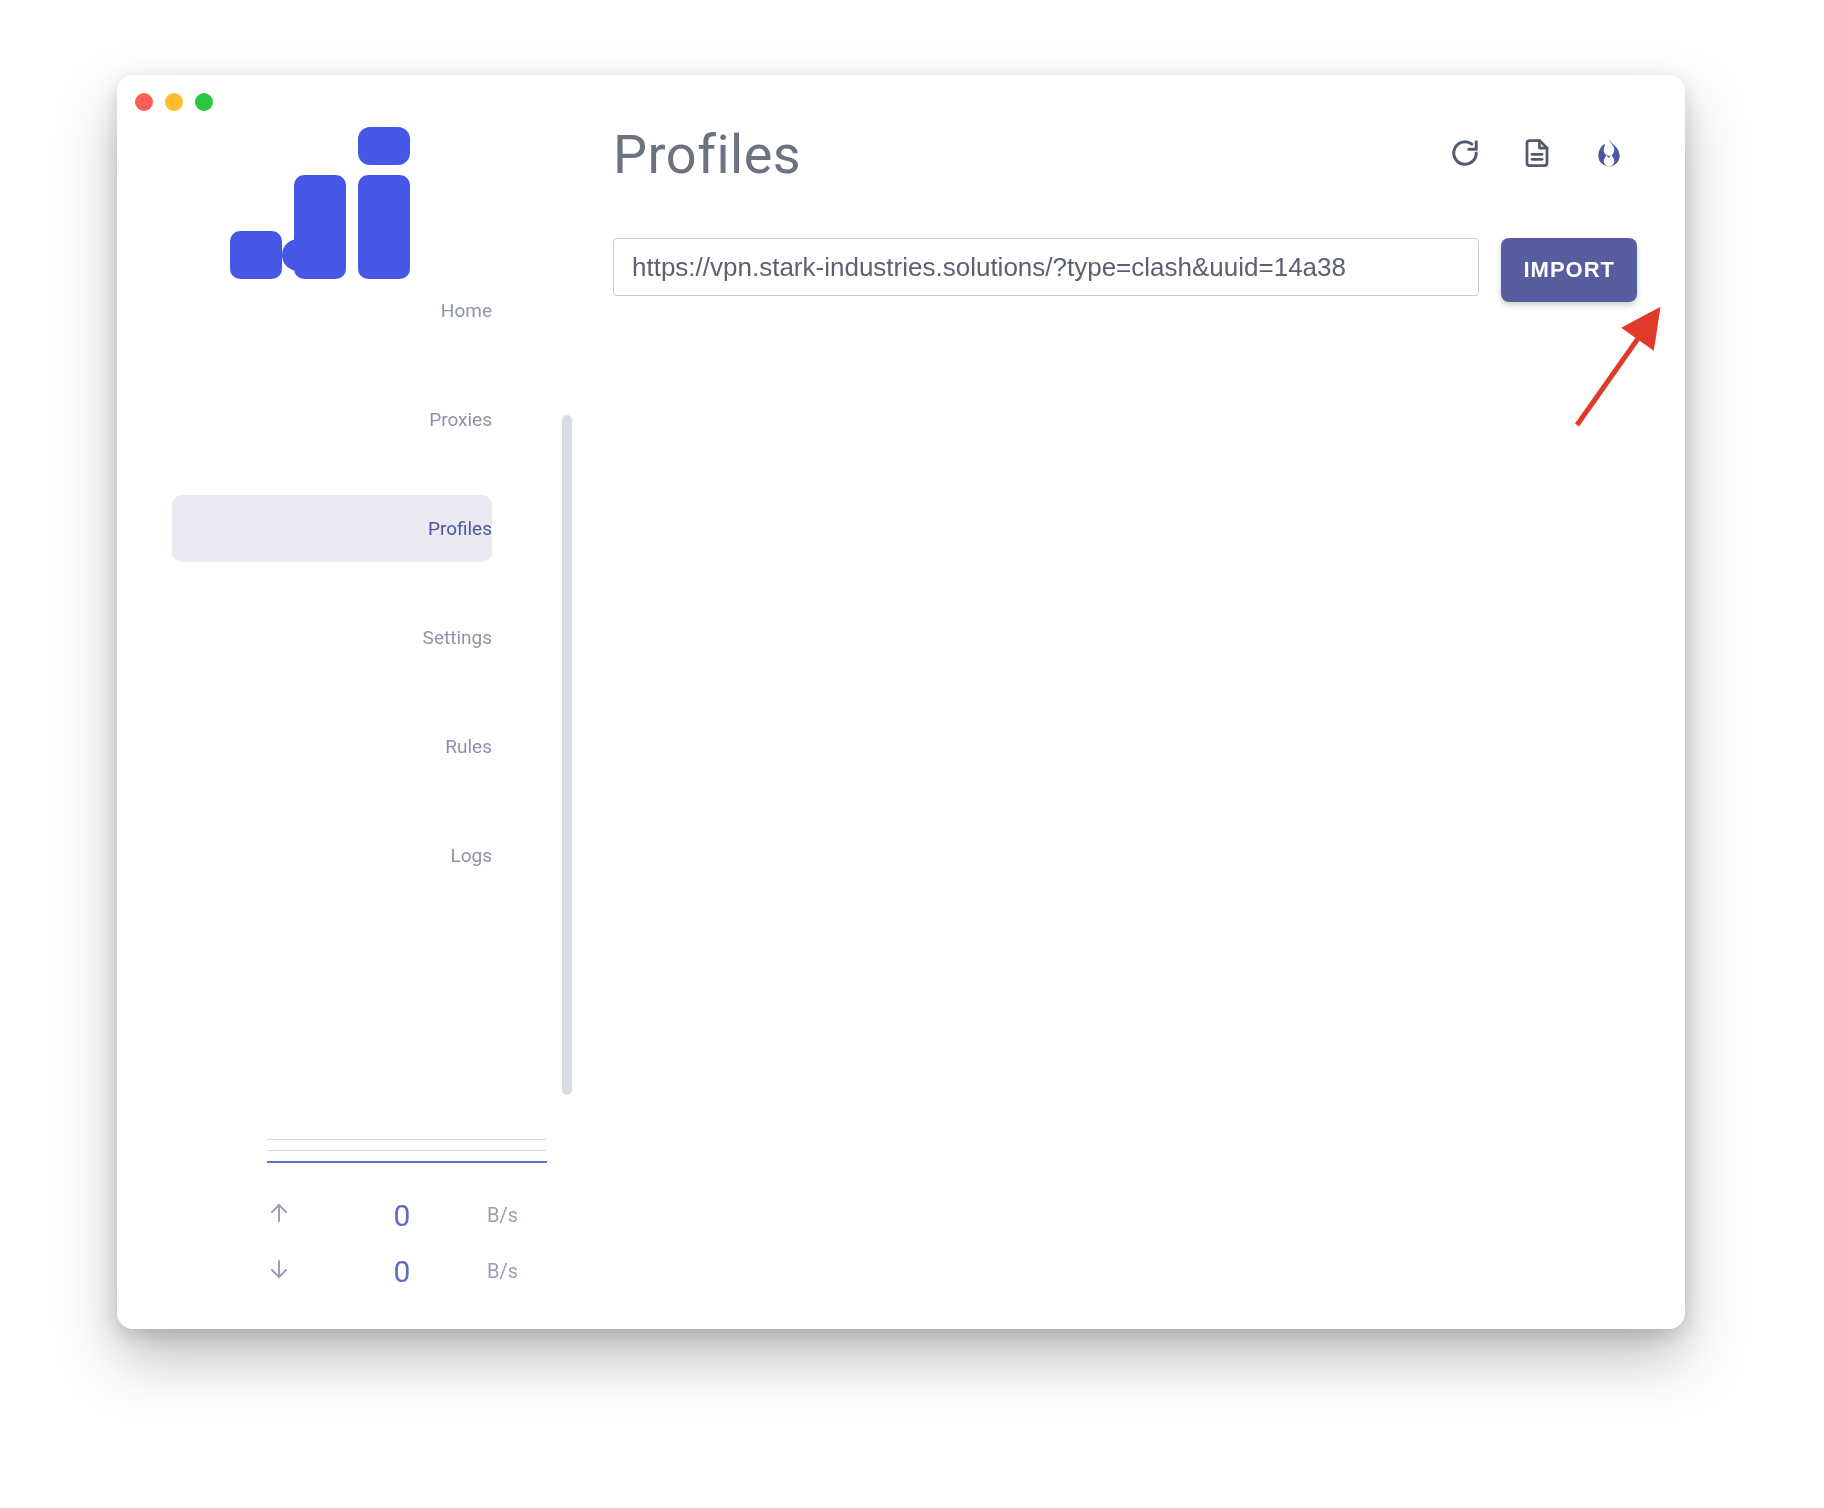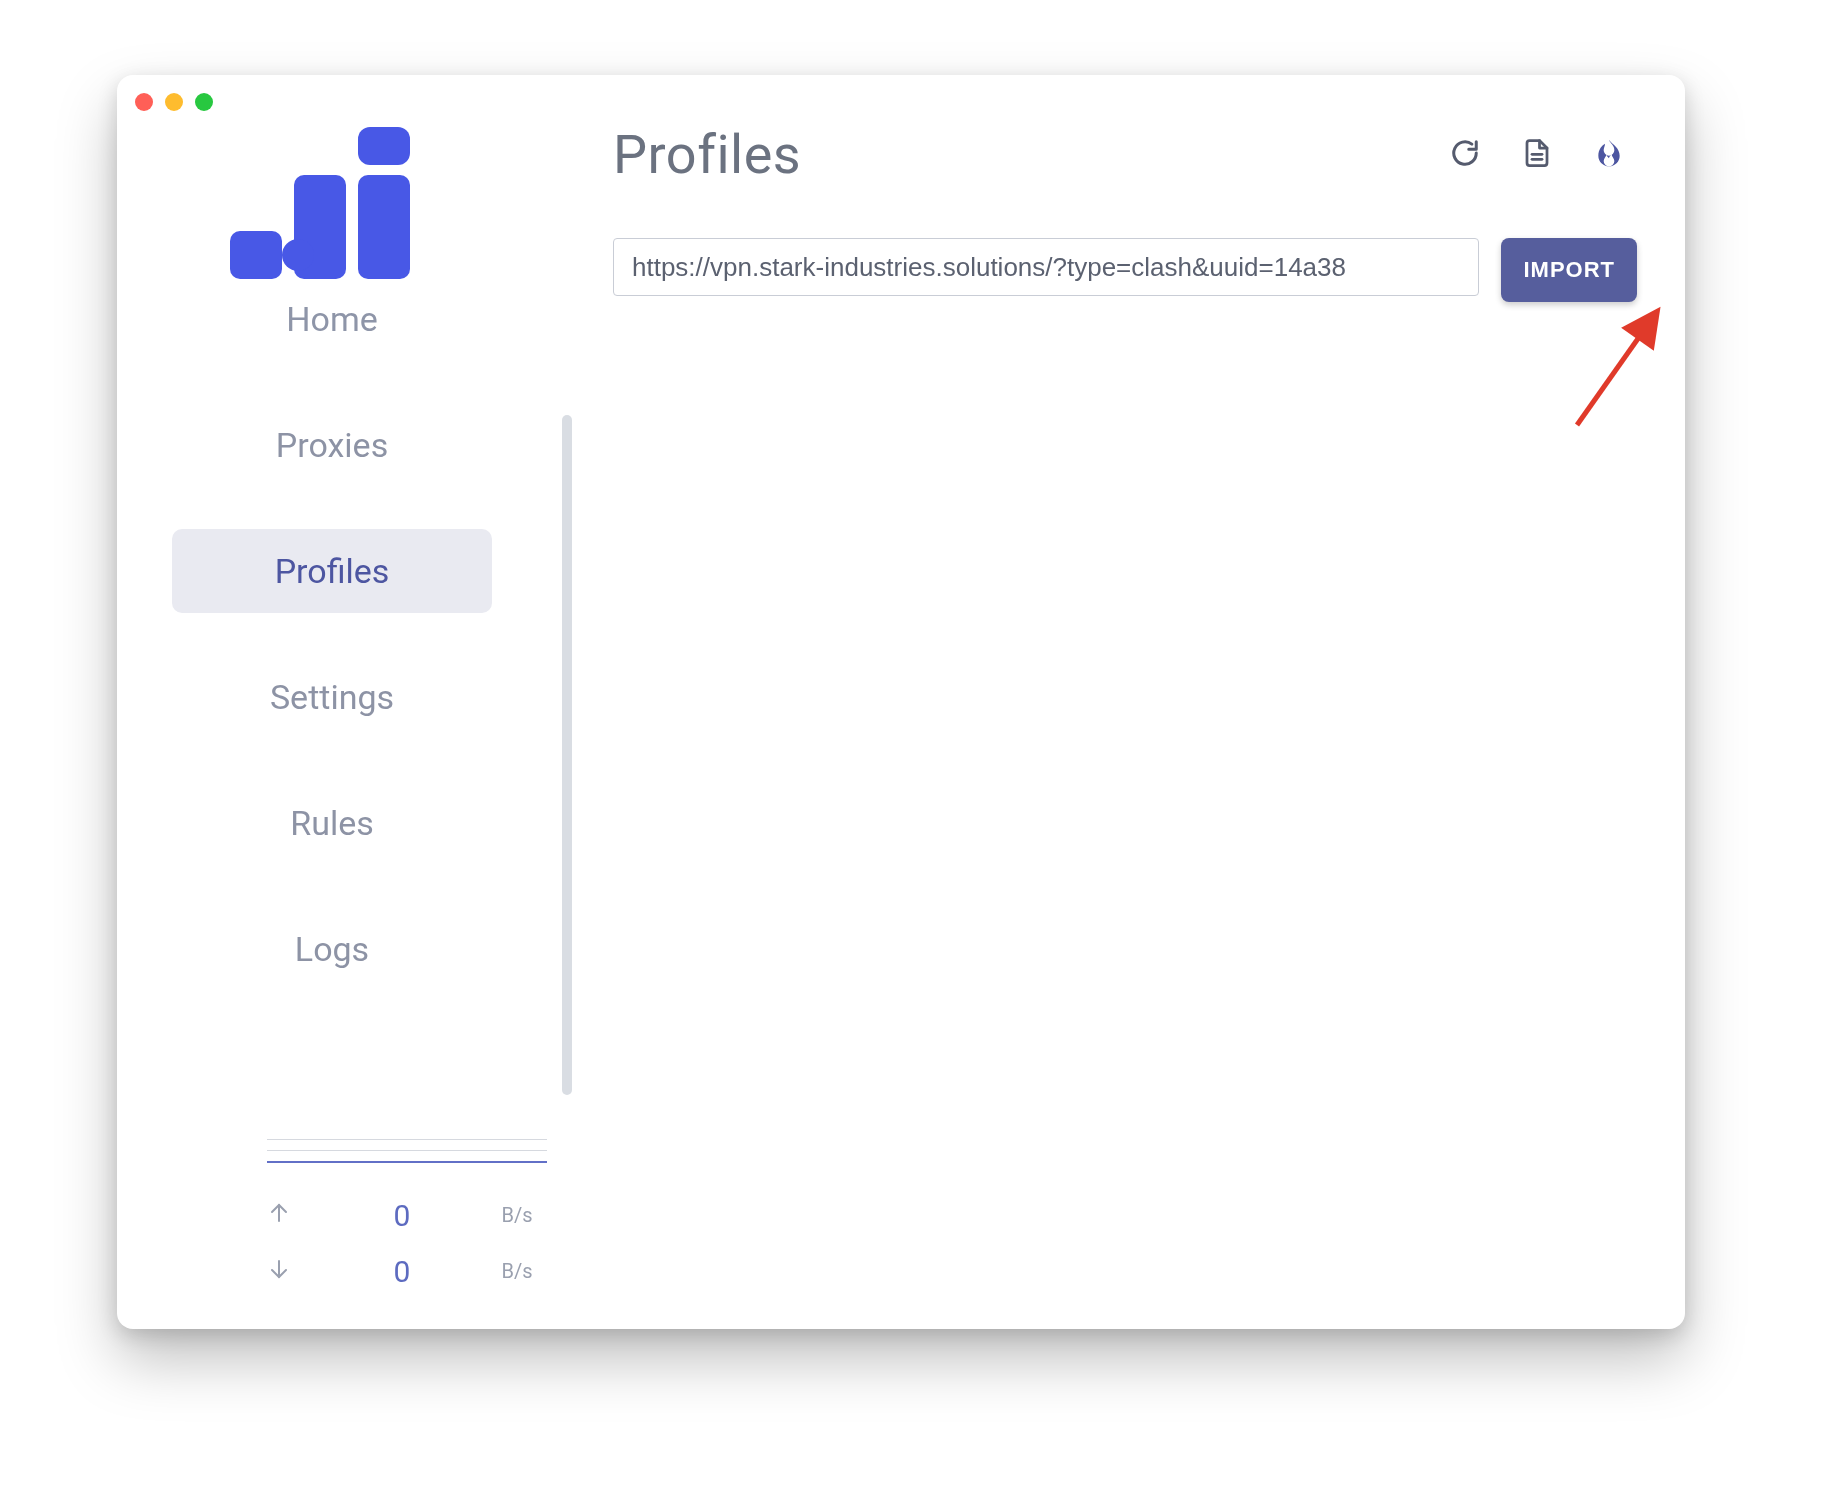--- a/index.html
+++ b/index.html
@@ -65,22 +65,22 @@
   .nav {
     margin-top: 16px;
     width: 100%;
     display: flex;
     flex-direction: column;
     align-items: center;
     gap: 42px;
   }
   .nav-item {
     width: 320px;
-    text-align: center;
-    font-size: 34px;
+    text-align: right;
+    font-size: 19px;
     color: #8d93a5;
     padding: 22px 0;
     border-radius: 10px;
     cursor: pointer;
   }
   .nav-item.home-cut {
     margin-top: -6px;
     padding-top: 0;
     color: #8e95a8;
   }
@@ -122,21 +122,21 @@
     align-items: center;
     height: 56px;
   }
   .stat-row .arrow { color:#9aa0af; }
   .stat-row .val {
     text-align: center;
     font-size: 30px;
     color: #5d6bc0;
   }
   .stat-row .unit {
-    text-align: center;
+    text-align: left;
     font-size: 20px;
     color: #9aa0af;
   }
 
   
   .main {
     position: absolute;
     left: 496px;
     top: 0;
     right: 0;

